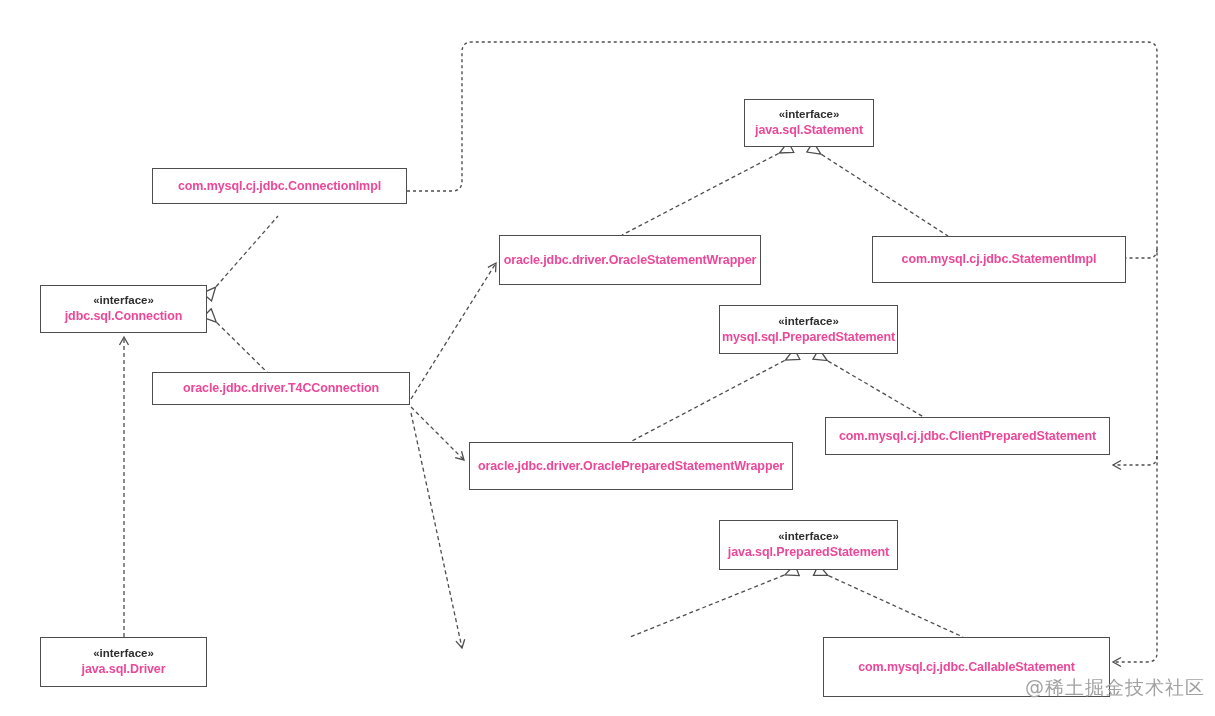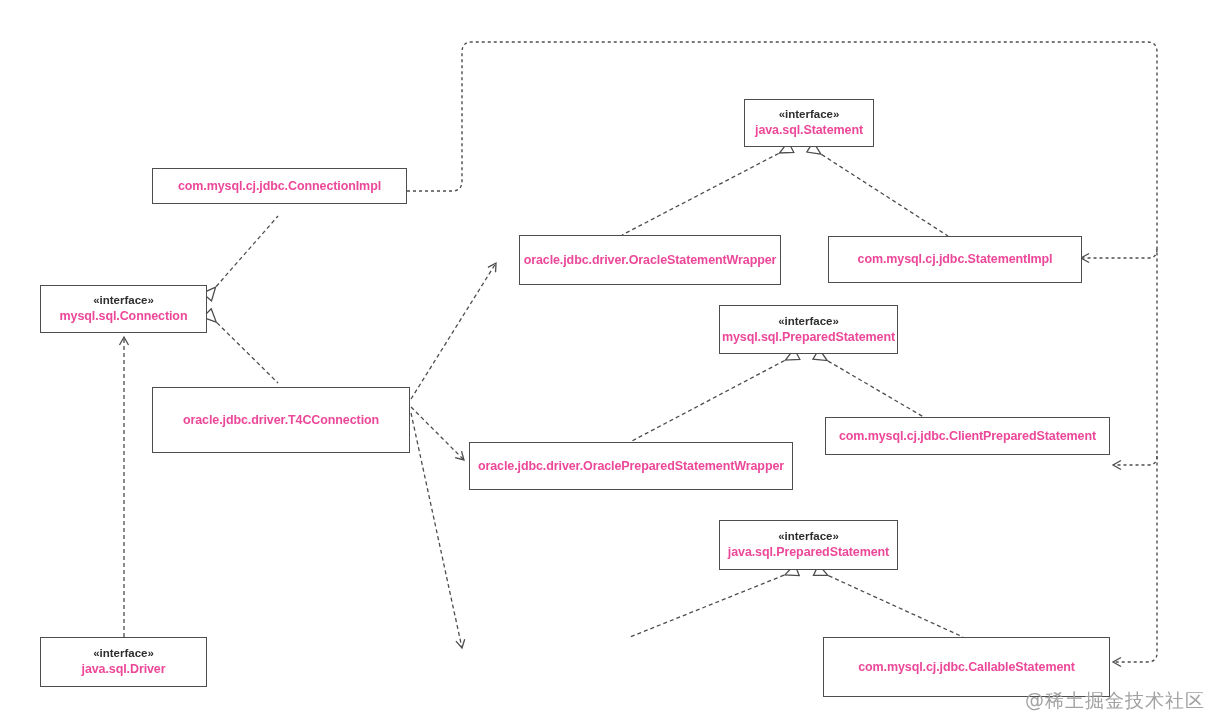--- a/index.html
+++ b/index.html
@@ -24,21 +24,21 @@
   }
   .node .lbl{
     font-weight:bold;font-size:12.5px;color:#ec4899;
     letter-spacing:-0.1px;white-space:nowrap;line-height:1.15;
   }
   .node .stereo{
     font-weight:600;font-size:11.5px;color:#2e2e2e;
     white-space:nowrap;line-height:1.2;margin-bottom:1px;
   }
   .watermark{
-    position:absolute;right:10px;bottom:2px;z-index:3;
+    position:absolute;right:10px;bottom:15px;z-index:3;
     font-size:19px;color:#a2a2a2;letter-spacing:1px;
     font-family:"DejaVu Sans", sans-serif;
   }
 </style>
 </head>
 <body>
 
 <div class="stage">
 
   <svg class="diagram-svg" width="1215" height="716" viewBox="0 0 1215 716">
@@ -75,42 +75,42 @@
     <path class="edge" d="M 411,407 L 464,460" marker-end="url(#arr)"></path>
     <path class="edge" d="M 411,413 L 462,648" marker-end="url(#arr)"></path>
   </svg>
 
   <div class="node" style="left:152px;top:168px;width:255px;height:36px;">
     <span class="lbl">com.mysql.cj.jdbc.ConnectionImpl</span>
   </div>
 
   <div class="node" style="left:40px;top:285px;width:167px;height:48px;">
     <span class="stereo">«interface»</span>
-    <span class="lbl">mysql.sql.Connection</span>
+    <span class="lbl">jdbc.sql.Connection</span>
   </div>
 
-  <div class="node" style="left:152px;top:387px;width:258px;height:66px;">
+  <div class="node" style="left:152px;top:372px;width:258px;height:33px;">
     <span class="lbl">oracle.jdbc.driver.T4CConnection</span>
   </div>
 
   <div class="node" style="left:40px;top:637px;width:167px;height:50px;">
     <span class="stereo">«interface»</span>
     <span class="lbl">java.sql.Driver</span>
   </div>
 
   <div class="node" style="left:744px;top:99px;width:130px;height:48px;">
     <span class="stereo">«interface»</span>
     <span class="lbl">java.sql.Statement</span>
   </div>
 
-  <div class="node" style="left:499px;top:235px;width:262px;height:50px;margin-left:20px;">
+  <div class="node" style="left:499px;top:235px;width:262px;height:50px;">
     <span class="lbl">oracle.jdbc.driver.OracleStatementWrapper</span>
   </div>
 
-  <div class="node" style="left:828px;top:236px;width:254px;height:47px;">
+  <div class="node" style="left:872px;top:236px;width:254px;height:47px;">
     <span class="lbl">com.mysql.cj.jdbc.StatementImpl</span>
   </div>
 
   <div class="node" style="left:719px;top:305px;width:179px;height:49px;">
     <span class="stereo">«interface»</span>
     <span class="lbl">mysql.sql.PreparedStatement</span>
   </div>
 
   <div class="node" style="left:469px;top:442px;width:324px;height:48px;">
     <span class="lbl">oracle.jdbc.driver.OraclePreparedStatementWrapper</span>

